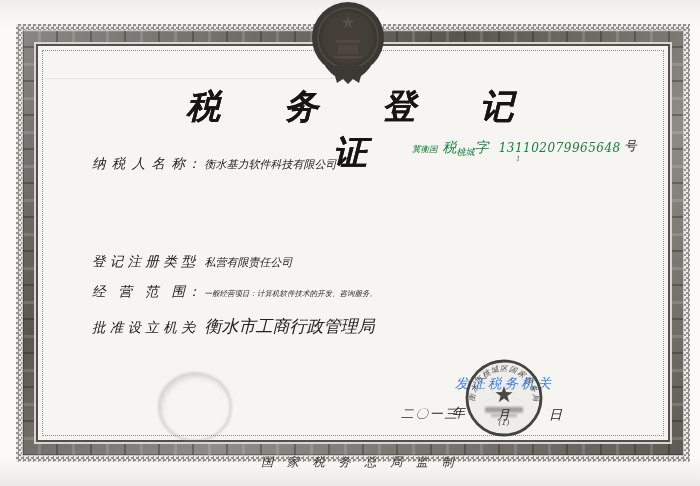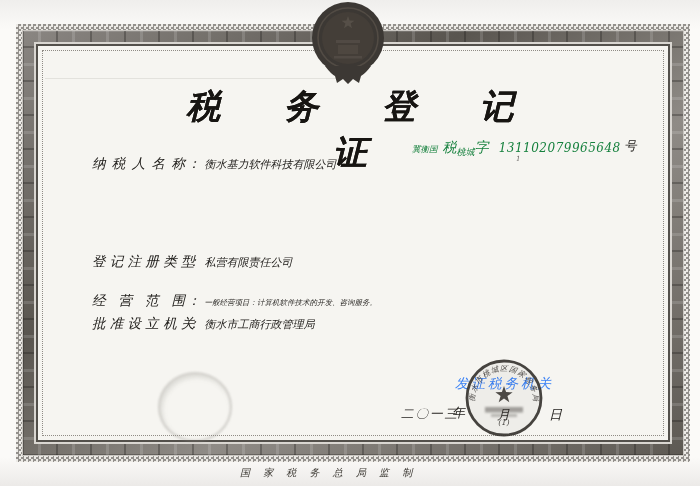--- a/index.html
+++ b/index.html
@@ -36,32 +36,32 @@
   .serial .sub{font-size:9px;vertical-align:-3px;}
   .serial .num{font-size:12px;letter-spacing:.5px;margin-left:5px;}
   .serial-hao{left:624px;top:138px;font-size:12.5px;}
   .serial-sub1{left:516px;top:155px;font-size:7px;color:#6b6865;}
   .field{left:92px;width:560px;white-space:nowrap;font-size:13.5px;color:#23211e;}
   .flabel{display:inline-block;width:93px;text-align:justify;text-align-last:justify;vertical-align:baseline;}
   .flabel.squeeze{width:116px;text-align-last:left;transform:scaleX(.80);transform-origin:left center;margin-right:-23px;font-size:12.5px;letter-spacing:-.3px;}
   .fsep{margin:0 4px 0 2px;}
   .fvalue{font-size:11px;}
   .fvalue.tiny{font-size:7.5px;color:#2e2c29;}
-  .fvalue.small{font-size:11px;}
+  .fvalue.small{font-size:17px;}
   .fvalue.wide{letter-spacing:13px;}
   .issuer-line{left:455px;top:375px;font-size:13.5px;letter-spacing:3px;color:#3b82f6;}
   .y-cn{left:401px;top:406px;font-size:12.5px;letter-spacing:2px;}
   .y-l{left:452px;top:404px;font-size:13px;}
   .m-l{left:497px;top:406px;font-size:13px;}
   .d-l{left:549px;top:406px;font-size:13px;}
   .seal{left:458px;top:352px;width:92px;height:92px;z-index:4;opacity:.9;}
   .ghost{left:158px;top:372px;width:70px;height:66px;border-radius:50%;
     border:2px solid rgba(140,138,133,.35);filter:blur(1.2px);
     box-shadow:inset 2px 3px 4px rgba(140,138,133,.25);}
-  .footer{left:240px;top:466px;width:240px;font-size:10px;letter-spacing:5px;color:#38352f;}
+  .footer{left:240px;top:454px;width:240px;text-align:center;font-size:12px;letter-spacing:5px;color:#38352f;}
   .scanline{left:45px;top:78px;width:310px;height:1px;background:rgba(90,88,85,.12);}
 </style>
 </head>
 <body>
 
 <div class="abs frame">
   <div class="band">
     <div class="line-light">
       <div class="line-dark">
         <div class="paper-edge">
@@ -96,21 +96,21 @@
   </div>
   <div class="abs serial-hao">号</div>
   <div class="abs serial-sub1">1</div>
 
   <div class="abs field" style="top:155px">
     <span class="flabel">纳 税 人 名 称</span><span class="fsep">：</span><span class="fvalue">衡水基力软件科技有限公司</span>
   </div>
   <div class="abs field" style="top:253px">
     <span class="flabel">登 记 注 册 类 型</span><span class="fsep">：</span><span class="fvalue">私营有限责任公司</span>
   </div>
-  <div class="abs field" style="top:292px">
+  <div class="abs field" style="top:283px">
     <span class="flabel">经 营 范 围</span><span class="fsep">：</span><span class="fvalue tiny">一般经营项目：计算机软件技术的开发、咨询服务。</span>
   </div>
   <div class="abs field" style="top:315px">
     <span class="flabel">批 准 设 立 机 关</span><span class="fsep">：</span><span class="fvalue small">衡水市工商行政管理局</span>
   </div>
 
   <div class="abs ghost"></div>
 
   <div class="abs issuer-line">发证税务机关</div>
   <div class="abs y-cn">二〇一三</div>

